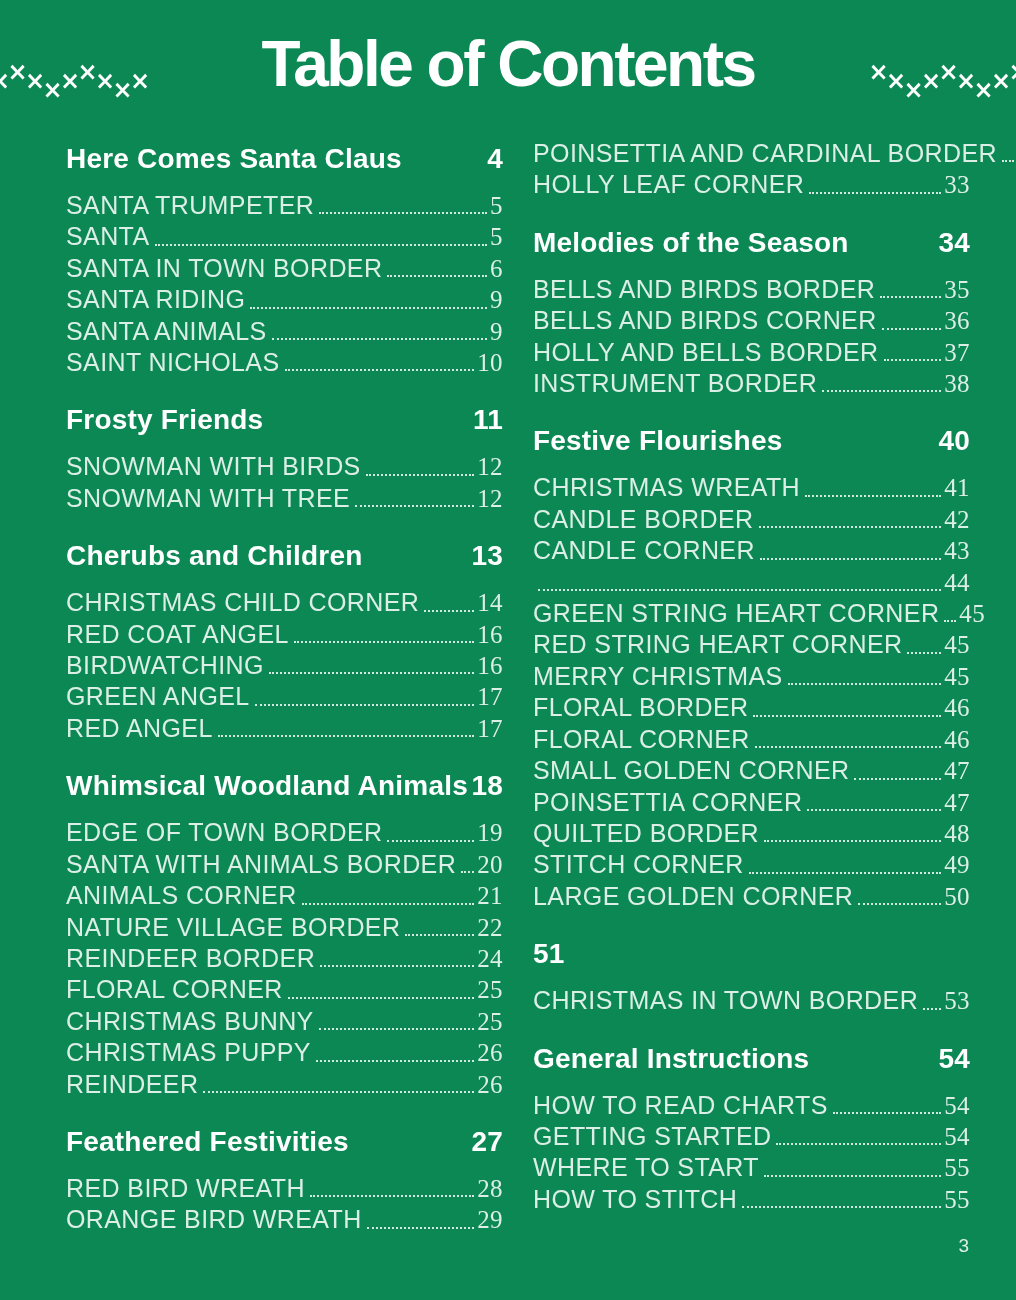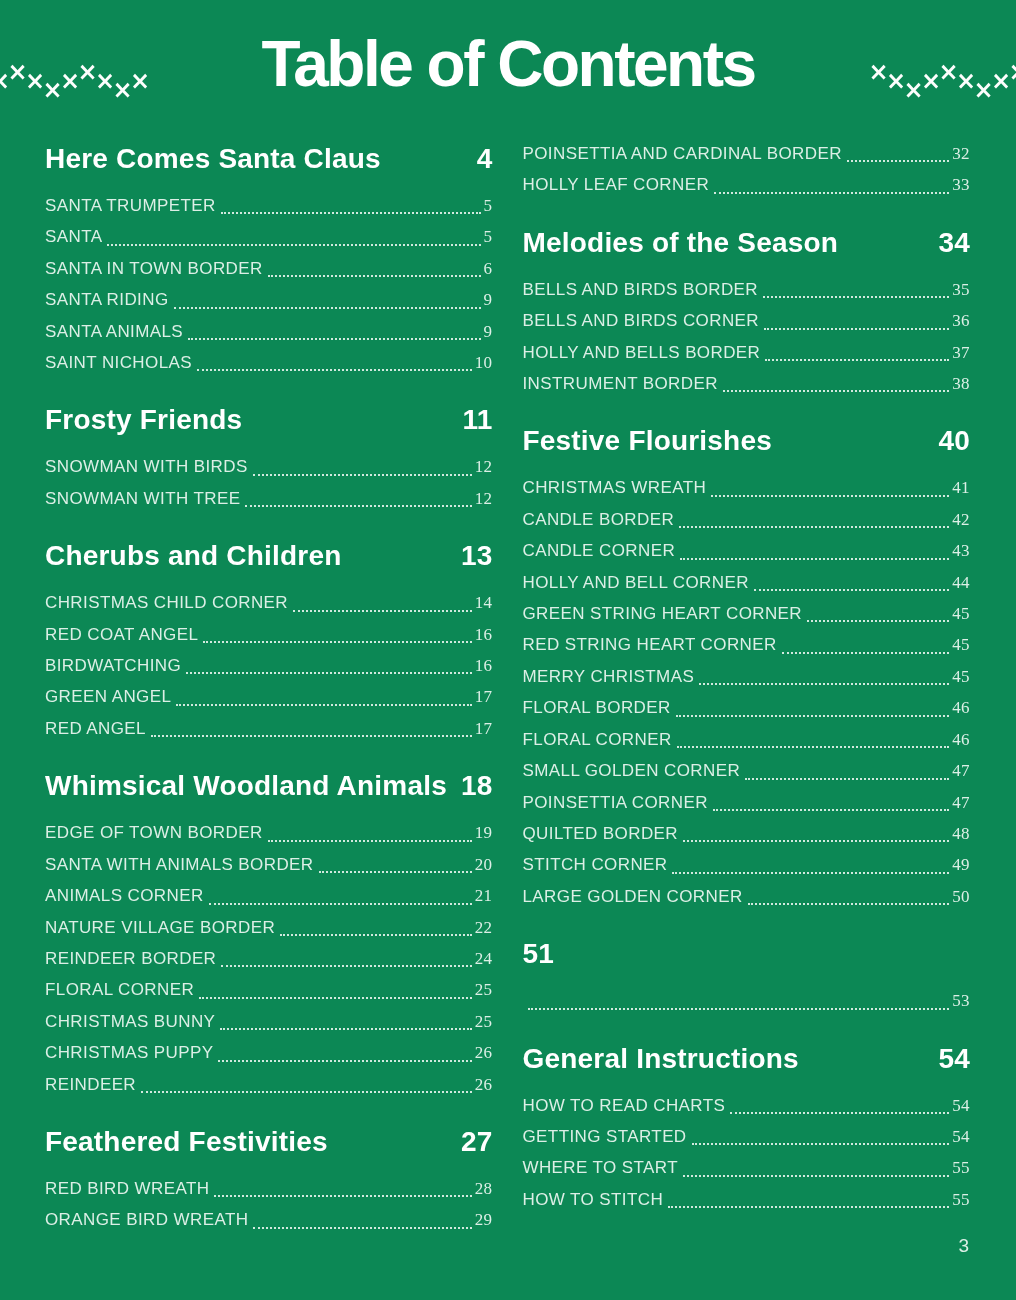--- a/index.html
+++ b/index.html
@@ -23,37 +23,37 @@
   .stitch{position:absolute;top:58px;white-space:nowrap;}
   .stitch-left{left:-10px;}
   .stitch-right{right:-10px;}
   .sx{
     display:inline-block;width:17.5px;text-align:center;
     font-size:24px;font-weight:bold;color:#fdfefd;
     font-family:"DejaVu Sans","Liberation Sans",sans-serif;
   }
 
   
-  .columns{display:flex;gap:30px;padding:6px 46px 0 45px;}
+  .columns{display:flex;gap:30px;padding:6px 46px 0 66px;}
   .col{flex:1;min-width:0;}
 
   .section-head{
     display:flex;justify-content:space-between;align-items:baseline;
     margin:23px 0 13px 0;
     color:var(--heading);
     font-size:28px;font-weight:700;letter-spacing:0.2px;
     line-height:37px;
   }
   .block:first-child .section-head{margin-top:2px;}
   .section-page{font-weight:700;}
 
   .entry{
     display:flex;align-items:baseline;
     color:var(--entry);
-    font-size:17px;font-weight:400;letter-spacing:0.4px;
+    font-size:25px;font-weight:400;letter-spacing:0.4px;
     line-height:31.4px;
     white-space:nowrap;
   }
   .leader{
     flex:1;min-width:12px;
     border-bottom:2px dotted var(--entry);
     align-self:flex-end;
     margin:0 3px 7px 5px;
     opacity:0.95;
   }
@@ -281,21 +281,20 @@
             <span class="entry-label">CANDLE BORDER</span>
             <span class="leader"></span>
             <span class="entry-page">42</span>
           </div>
           <div class="entry">
             <span class="entry-label">CANDLE CORNER</span>
             <span class="leader"></span>
             <span class="entry-page">43</span>
           </div>
           <div class="entry">
-            <span class="entry-label">HOLLY AND BELL CORNER</span>
             <span class="leader"></span>
             <span class="entry-page">44</span>
           </div>
           <div class="entry">
             <span class="entry-label">GREEN STRING HEART CORNER</span>
             <span class="leader"></span>
             <span class="entry-page">45</span>
           </div>
           <div class="entry">
             <span class="entry-label">RED STRING HEART CORNER</span>
@@ -341,20 +340,21 @@
             <span class="entry-label">LARGE GOLDEN CORNER</span>
             <span class="leader"></span>
             <span class="entry-page">50</span>
           </div>
         </div>
         <div class="block">
           <div class="section-head">
             <span class="section-page">51</span>
           </div>
           <div class="entry">
+            <span class="entry-label">CHRISTMAS IN TOWN BORDER</span>
             <span class="leader"></span>
             <span class="entry-page">53</span>
           </div>
         </div>
         <div class="block">
           <div class="section-head">
             <span class="section-title">General Instructions</span>
             <span class="section-page">54</span>
           </div>
           <div class="entry">

